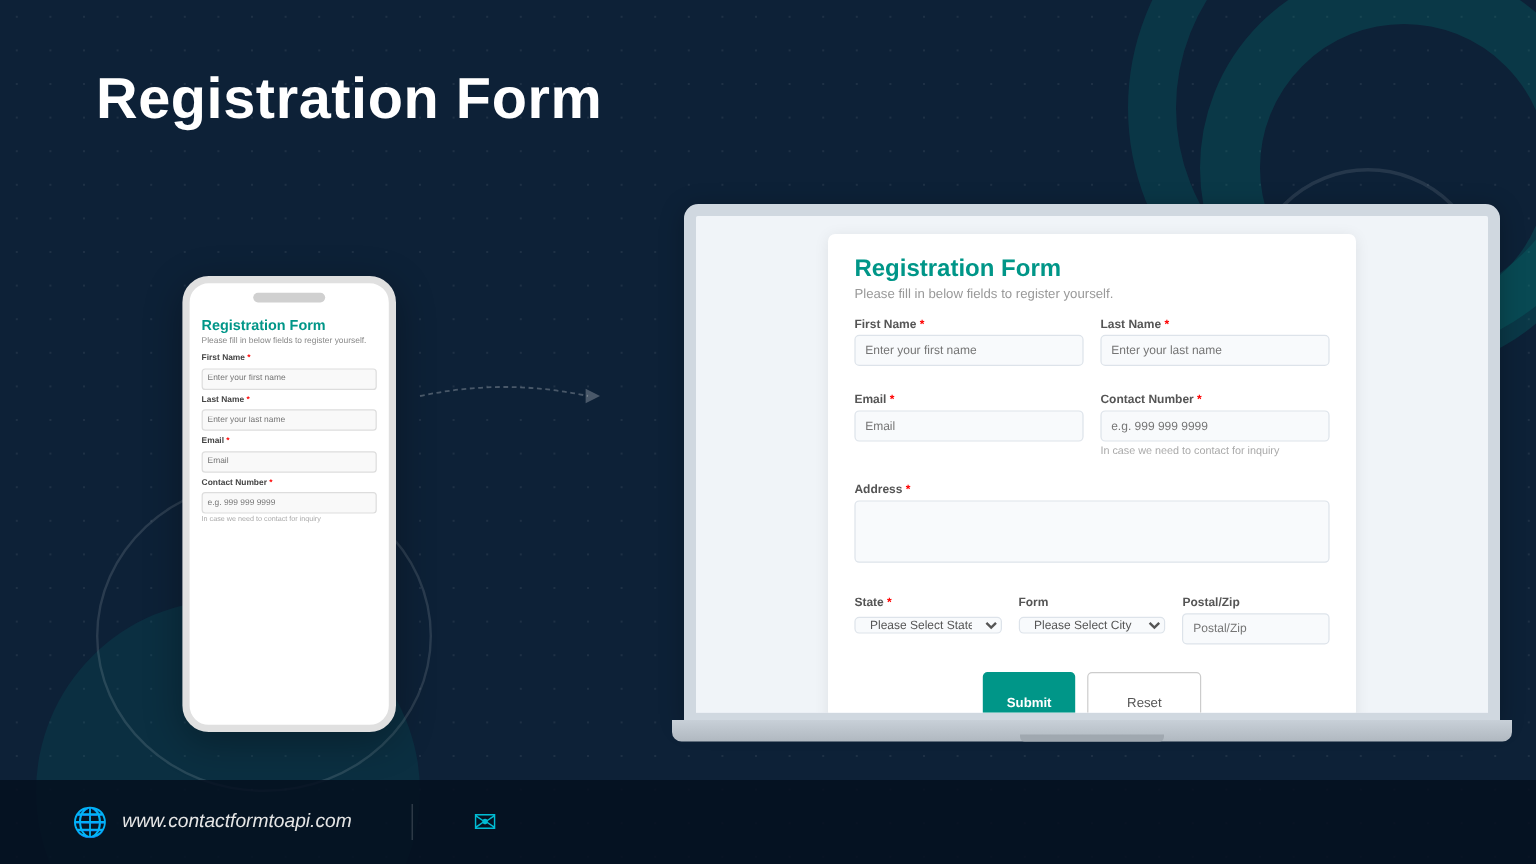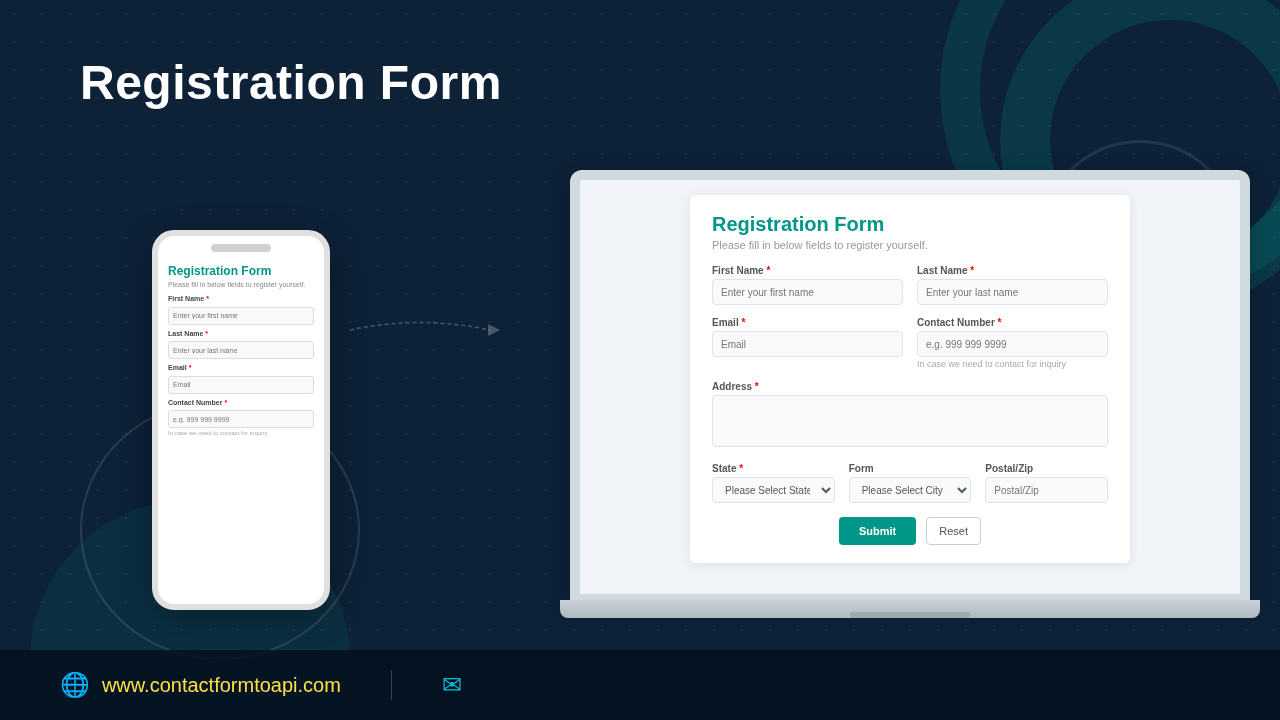--- a/index.html
+++ b/index.html
@@ -212,21 +212,21 @@
 
     .laptop-form-subtitle {
       font-size: 11px;
       color: #999;
       margin-bottom: 14px;
     }
 
     .form-row {
       display: flex;
       gap: 14px;
-      margin-bottom: 12px;
+      margin-bottom: 23px;
     }
 
     .form-group {
       flex: 1;
     }
 
     .form-label {
       font-size: 10px;
       font-weight: 600;
       color: #555;
@@ -258,21 +258,21 @@
       padding: 6px 8px;
       font-size: 10px;
       color: #aaa;
       background: #f8fafc;
       resize: none;
       outline: none;
     }
 
     .form-select {
       width: 100%;
-      height: 26px;
+      height: 14px;
       border: 1px solid #dde3ea;
       border-radius: 4px;
       padding: 0 8px;
       font-size: 10px;
       color: #555;
       background: #f8fafc;
       outline: none;
       appearance: auto;
     }
 
@@ -287,32 +287,32 @@
       gap: 10px;
       margin-top: 14px;
       justify-content: center;
     }
 
     .btn-submit {
       background: #009688;
       color: white;
       border: none;
       border-radius: 4px;
-      padding: 8px 20px;
+      padding: 20px 20px;
       font-size: 11px;
       font-weight: 600;
       cursor: pointer;
     }
 
     .btn-reset {
       background: transparent;
       color: #555;
       border: 1px solid #ccc;
       border-radius: 4px;
-      padding: 6px 12px;
+      padding: 6px 32px;
       font-size: 11px;
       cursor: pointer;
     }
 
     
     .arrow-decoration {
       position: absolute;
       left: 340px;
       top: 310px;
       width: 160px;
@@ -340,23 +340,24 @@
       align-items: center;
       gap: 12px;
     }
 
     .footer-icon {
       color: #00bcd4;
       font-size: 24px;
     }
 
     .footer-text {
-      color: #fde047;
-      font-size: 20px;
+      color: #e5e5e5;
+      font-size: 16px;
       font-weight: 500;
+      font-style: italic;
     }
 
     .footer-divider {
       width: 1px;
       height: 30px;
       background: rgba(255,255,255,0.2);
     }
 
     
     .arch-right {

